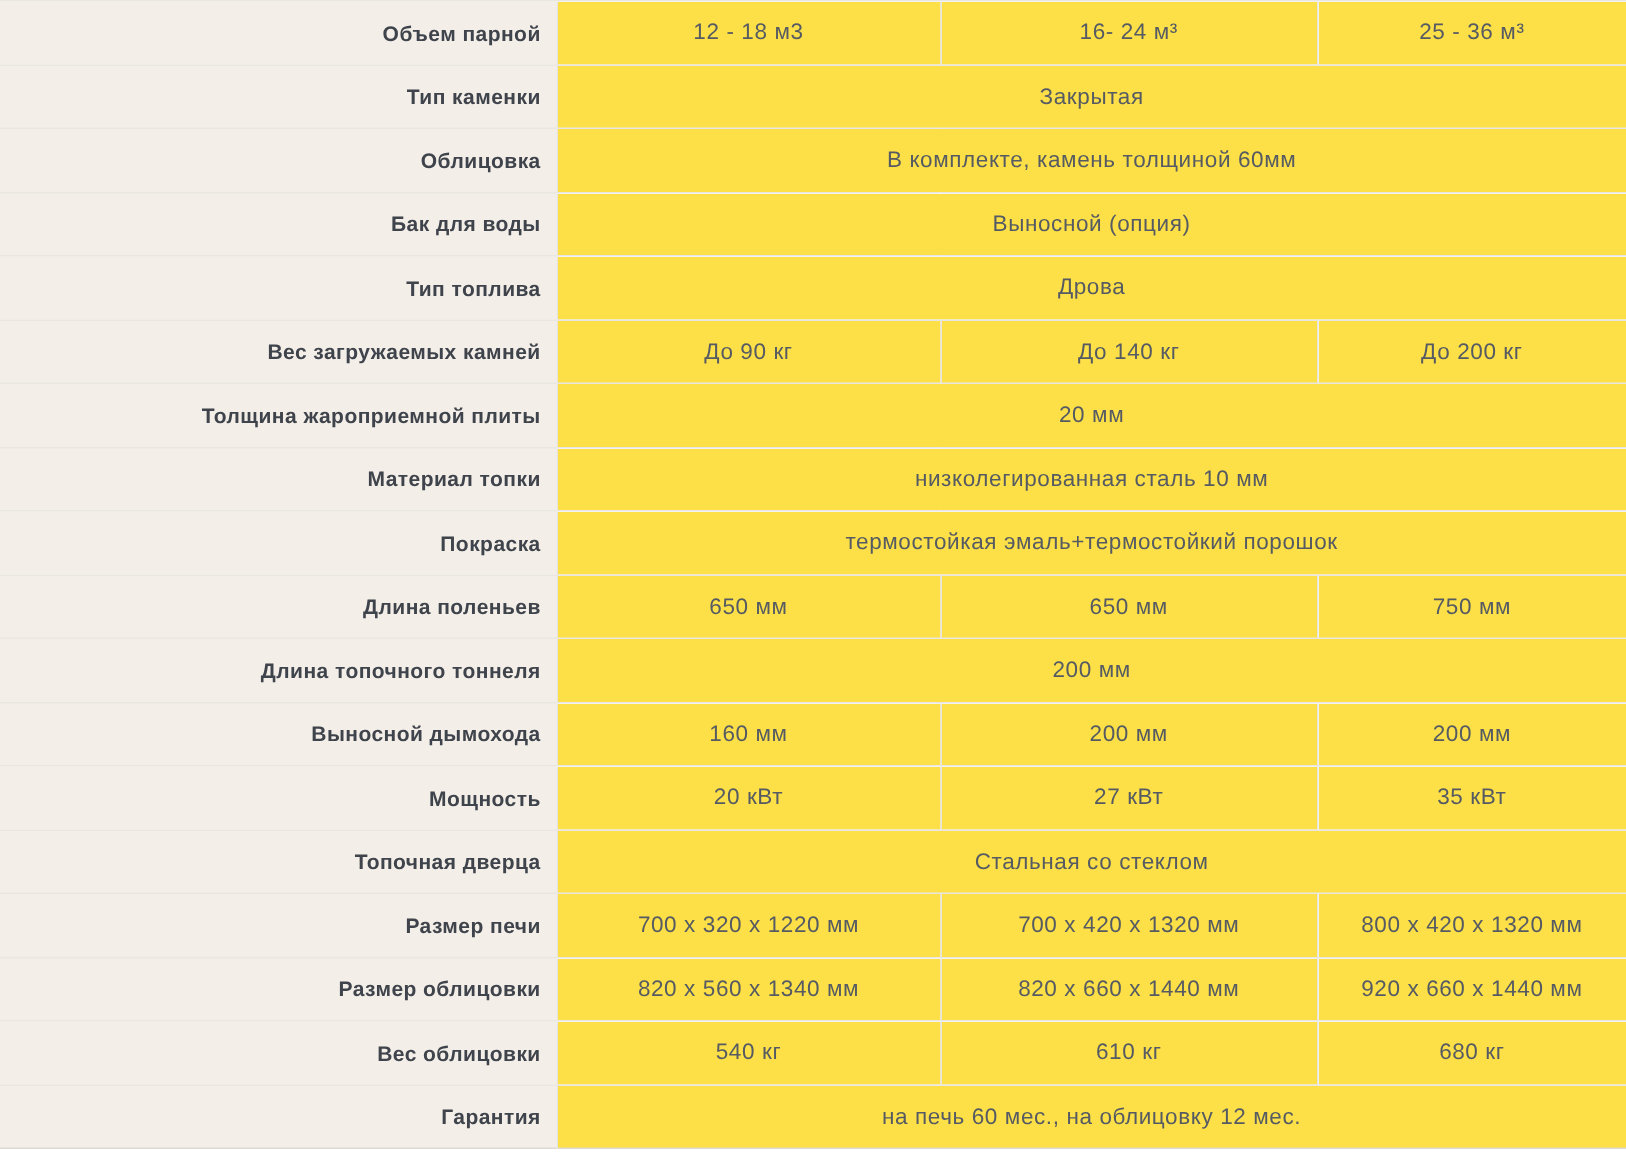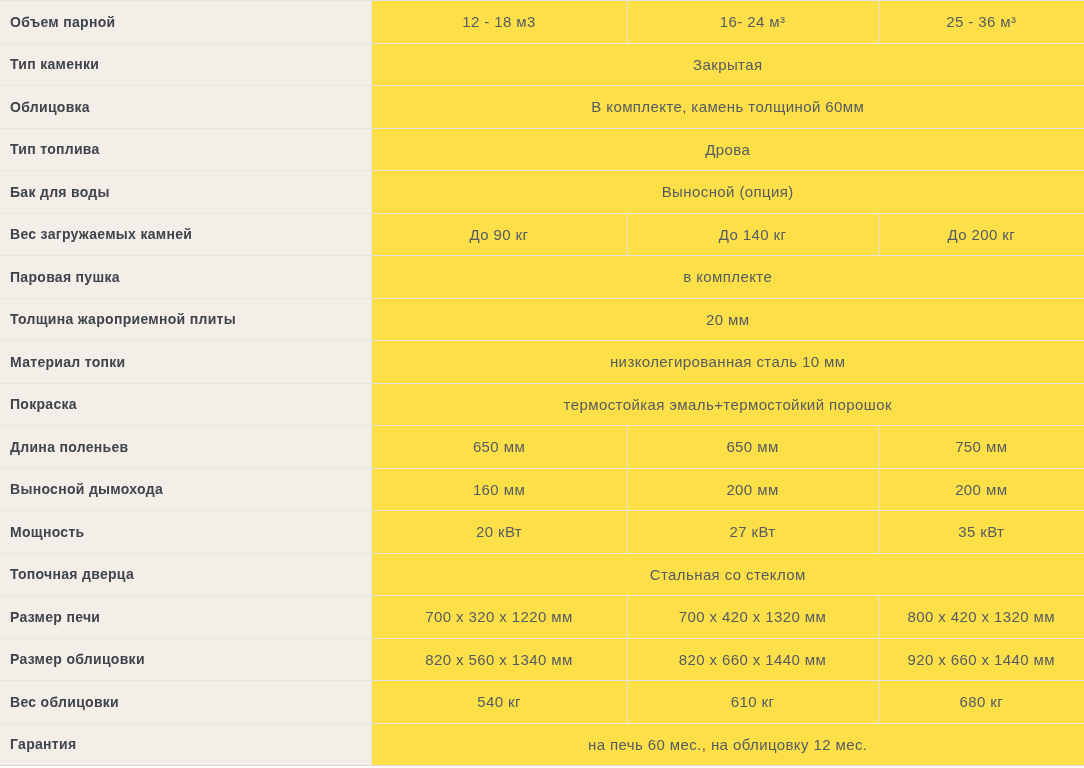--- a/index.html
+++ b/index.html
@@ -25,21 +25,21 @@
   col.c-v1    { width: 256px; }
   col.c-v2    { width: 251px; }
   col.c-v3    { width: 206px; }
 
   th.label-cell {
     background: #f3efe8;
     color: #3f434b;
     font-weight: bold;
     font-size: 14px;
     letter-spacing: 0.3px;
-    text-align: left;
+    text-align: right;
     vertical-align: middle;
     border-top: 1px solid #eae6e0;
     padding: 0 10px;
   }
   td.value-cell {
     background: #fde047;
     color: #565b63;
     font-size: 15px;
     letter-spacing: 0.4px;
     text-align: center;
@@ -74,54 +74,54 @@
       </tr>
       <tr>
         <th class="label-cell">Тип каменки</th>
         <td class="value-cell span-cell" colspan="3">Закрытая</td>
       </tr>
       <tr>
         <th class="label-cell">Облицовка</th>
         <td class="value-cell span-cell" colspan="3">В комплекте, камень толщиной 60мм</td>
       </tr>
       <tr>
+        <th class="label-cell">Бак для воды</th>
+        <td class="value-cell span-cell" colspan="3">Выносной (опция)</td>
+      </tr>
+      <tr>
         <th class="label-cell">Тип топлива</th>
         <td class="value-cell span-cell" colspan="3">Дрова</td>
-      </tr>
-      <tr>
-        <th class="label-cell">Бак для воды</th>
-        <td class="value-cell span-cell" colspan="3">Выносной (опция)</td>
       </tr>
       <tr>
         <th class="label-cell">Вес загружаемых камней</th>
         <td class="value-cell">До 90 кг</td>
         <td class="value-cell">До 140 кг</td>
         <td class="value-cell">До 200 кг</td>
-      </tr>
-      <tr>
-        <th class="label-cell">Паровая пушка</th>
-        <td class="value-cell span-cell" colspan="3">в комплекте</td>
       </tr>
       <tr>
         <th class="label-cell">Толщина жароприемной плиты</th>
         <td class="value-cell span-cell" colspan="3">20 мм</td>
       </tr>
       <tr>
         <th class="label-cell">Материал топки</th>
         <td class="value-cell span-cell" colspan="3">низколегированная сталь 10 мм</td>
       </tr>
       <tr>
         <th class="label-cell">Покраска</th>
         <td class="value-cell span-cell" colspan="3">термостойкая эмаль+термостойкий порошок</td>
       </tr>
       <tr>
         <th class="label-cell">Длина поленьев</th>
         <td class="value-cell">650 мм</td>
         <td class="value-cell">650 мм</td>
         <td class="value-cell">750 мм</td>
+      </tr>
+      <tr>
+        <th class="label-cell">Длина топочного тоннеля</th>
+        <td class="value-cell span-cell" colspan="3">200 мм</td>
       </tr>
       <tr>
         <th class="label-cell">Выносной дымохода</th>
         <td class="value-cell">160 мм</td>
         <td class="value-cell">200 мм</td>
         <td class="value-cell">200 мм</td>
       </tr>
       <tr>
         <th class="label-cell">Мощность</th>
         <td class="value-cell">20 кВт</td>

